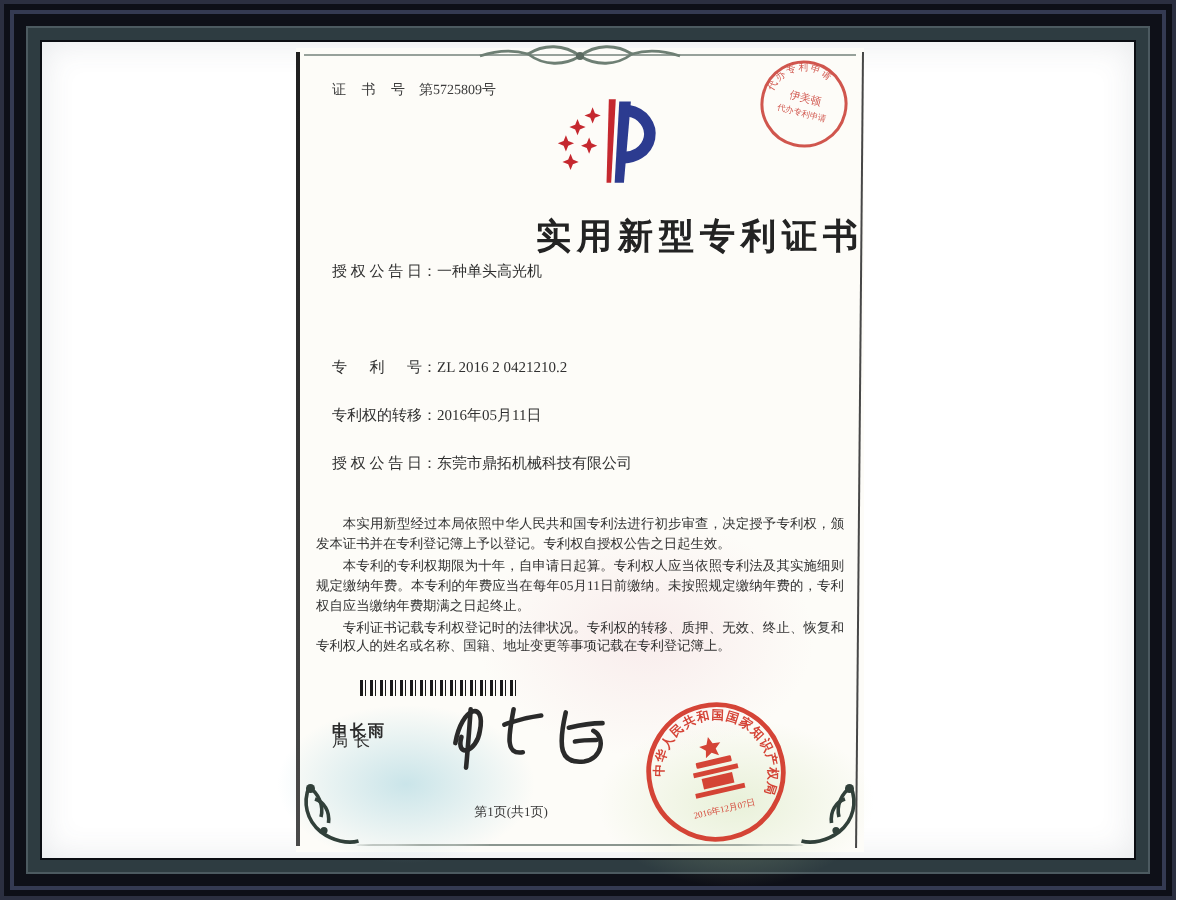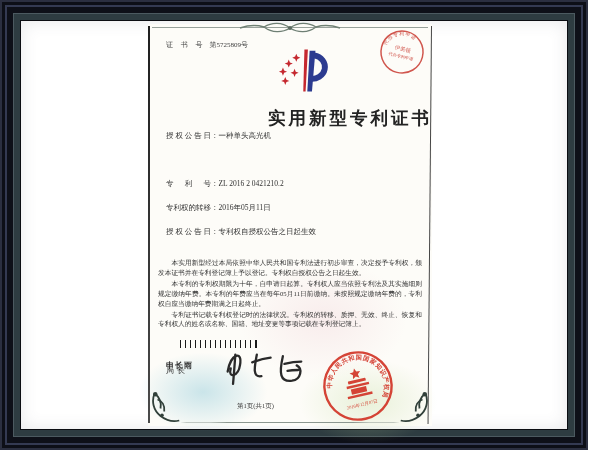--- a/index.html
+++ b/index.html
@@ -119,21 +119,21 @@
     <div class="field f0">
       <span class="f-label">授权公告日</span><span>：</span><span>一种单头高光机</span>
     </div>
     <div class="field f2">
       <span class="f-label">专利号</span><span>：</span><span>ZL 2016 2 0421210.2</span>
     </div>
     <div class="field f3">
       <span class="f-label">专利权的转移</span><span>：</span><span>2016年05月11日</span>
     </div>
     <div class="field f4">
-      <span class="f-label">授权公告日</span><span>：</span><span>专利权自授权公告之日起生效</span>
+      <span class="f-label">授权公告日</span><span>：</span><span>东莞市鼎拓机械科技有限公司</span>
     </div>
 
     <div class="paras">
       <p>本实用新型经过本局依照中华人民共和国专利法进行初步审查，决定授予专利权，颁发本证书并在专利登记簿上予以登记。专利权自授权公告之日起生效。</p>
       <p>本专利的专利权期限为十年，自申请日起算。专利权人应当依照专利法及其实施细则规定缴纳年费。本专利的年费应当在每年05月11日前缴纳。未按照规定缴纳年费的，专利权自应当缴纳年费期满之日起终止。</p>
       <p>专利证书记载专利权登记时的法律状况。专利权的转移、质押、无效、终止、恢复和专利权人的姓名或名称、国籍、地址变更等事项记载在专利登记簿上。</p>
     </div>
 
     <div class="barcode"></div>
 

